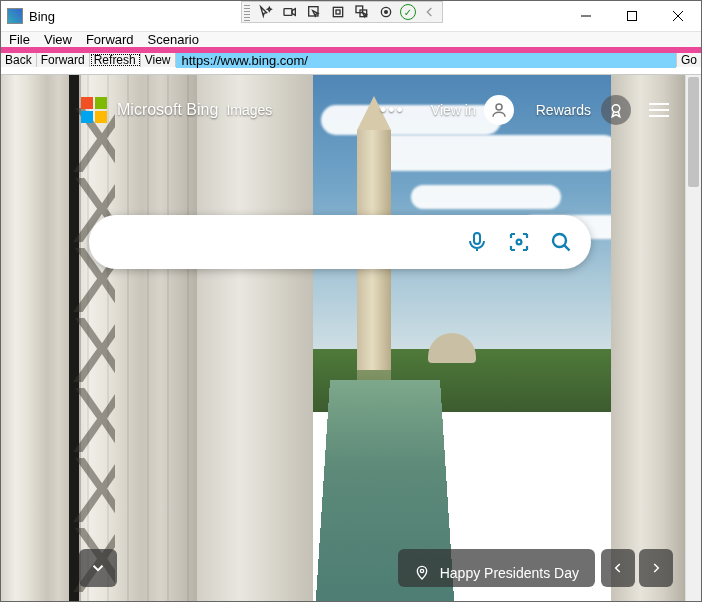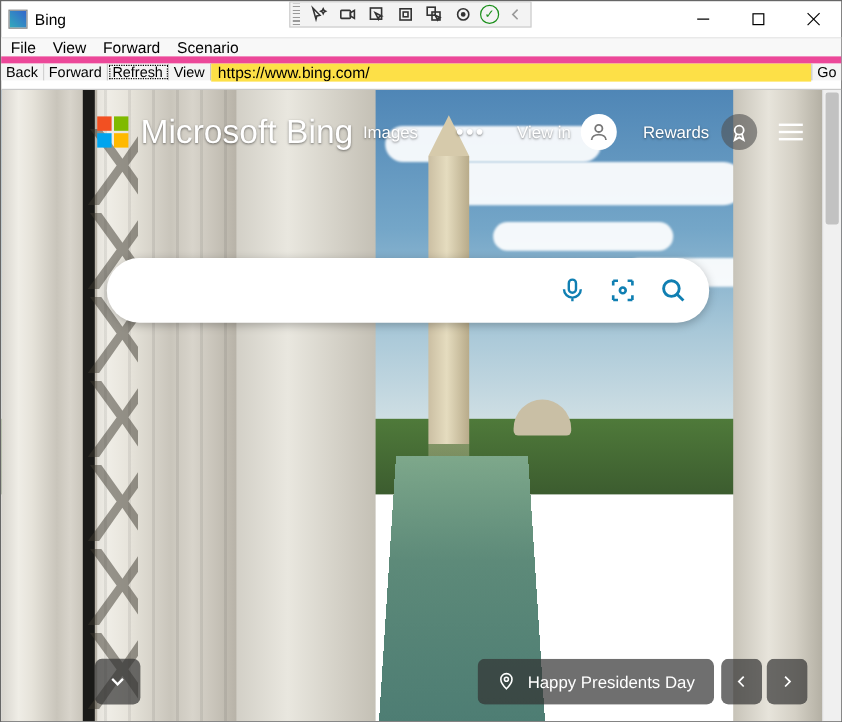--- a/index.html
+++ b/index.html
@@ -13,21 +13,21 @@
   .tool-strip .ticon { width: 20px; height: 20px; display: flex; align-items: center; justify-content: center; color: #333; }
   .tool-strip .ticon.green { color: #1a8f1a; border: 1px solid #1a8f1a; border-radius: 50%; width: 16px; height: 16px; font-size: 10px; }
   .tool-strip .ticon svg { width: 16px; height: 16px; }
   .win-controls { margin-left: auto; display: flex; }
   .win-controls .wbtn { width: 46px; height: 30px; display: flex; align-items: center; justify-content: center; color: #000; }
   .menubar { display: flex; gap: 14px; padding: 2px 8px; background: #f8f8f8; border-top: 1px solid #e5e5e5; border-bottom: 6px solid #ec4899; height: 22px; align-items: center; }
   .menubar .mitem { font-size: 13px; color: #000; }
   .navbar { display: flex; align-items: flex-start; height: 22px; border-bottom: 1px solid #c9c9c9; }
   .navbar .nbtn { padding: 0 4px; border-right: 1px solid #c9c9c9; display: flex; align-items: center; font-size: 12px; color: #000; background: #f4f4f4; }
   .navbar .nbtn.focused { outline: 1px dotted #000; outline-offset: -2px; }
-  .navbar .url { flex: 1; padding: 0 6px; font-size: 13px; border: none; outline: none; color: #000; background: #fde047; }
+  .navbar .url { flex: 1; padding: 0 6px; font-size: 13px; border: none; outline: none; color: #000; background: #7dd3fc; }
   .content { flex: 1; position: relative; overflow: hidden; }
   .page { position: absolute; inset: 0; overflow: hidden; }
   .scrollbar { position: absolute; right: 0; top: 0; width: 16px; height: 100%; background: #f0f0f0; border-left: 1px solid #ddd; }
   .scrollbar .thumb { position: absolute; left: 2px; right: 2px; top: 2px; height: 110px; background: #c2c2c2; border-radius: 2px; }
   
   .bg { position: absolute; inset: 0; overflow: hidden; }
   .sky { position: absolute; left: 0; right: 0; top: 0; height: 55%; background: linear-gradient(#4f86b6 0%, #74a6c8 40%, #a9c8d8 70%, #d6e3e6 100%); }
   .cloud { position: absolute; background: rgba(255,255,255,0.92); border-radius: 50px; filter: blur(1px); }
   .ground { position: absolute; left: 0; right: 0; top: 52%; height: 12%; background: linear-gradient(#4f7a3a, #3c5c2f); }
   .pool { position: absolute; left: 47%; width: 110px; top: 58%; bottom: 0; background: linear-gradient(#7ea88b, #5d8a79 40%, #4a7a72); transform: perspective(400px) rotateX(25deg); transform-origin: top center; }
@@ -40,38 +40,38 @@
   .pillar.l2 { left: 66px; width: 130px; }
   .pillar.l2::after { content:""; position:absolute; inset:0; background: repeating-linear-gradient(90deg, rgba(0,0,0,0.07) 0 2px, transparent 2px 20px); }
   .pillar.l3 { left: 190px; width: 122px; background: linear-gradient(90deg,#cfccc3,#e9e7df 40%,#c4c0b5); }
   .pillar.r1 { right: 16px; width: 74px; background: linear-gradient(90deg,#c7c3b8,#e7e4db 40%,#d4d0c5 70%, #b4b0a4); }
   .slit { position: absolute; left: 68px; top: 0; bottom: 0; width: 10px; background: #1a1a18; }
   .lattice { position: absolute; left: 70px; top: 30px; bottom: 0; width: 44px; color: rgba(60,55,45,0.5); font-size: 92px; line-height: 70px; overflow: hidden; letter-spacing: -14px; }
   
   .bing-header { position: absolute; top: 14px; left: 0; right: 16px; height: 42px; display: flex; align-items: center; padding: 0 16px 0 80px; color: #fff; text-shadow: 0 1px 2px rgba(0,0,0,0.5); }
   .ms-logo { display: grid; grid-template-columns: 12px 12px; grid-template-rows: 12px 12px; gap: 2px; margin-right: 10px; }
   .ms-logo span:nth-child(1){background:#f25022}.ms-logo span:nth-child(2){background:#7fba00}.ms-logo span:nth-child(3){background:#00a4ef}.ms-logo span:nth-child(4){background:#ffb900}
-  .brand { font-size: 28px; font-weight: 400; }
+  .brand { font-size: 16px; font-weight: 400; }
   .images-link { margin-left: 8px; font-size: 14px; }
   .spacer { flex: 1; }
   .hdots { font-size: 18px; letter-spacing: 2px; margin-right: 26px; }
   .signin { font-size: 14px; margin-right: 8px; }
   .avatar { width: 30px; height: 30px; border-radius: 50%; background: #fff; display: flex; align-items: center; justify-content: center; color: #666; margin-right: 22px; }
   .rewards { font-size: 14px; margin-right: 10px; }
   .rewards-badge { width: 30px; height: 30px; border-radius: 50%; background: rgba(80,80,80,0.6); display: flex; align-items: center; justify-content: center; margin-right: 18px; }
   .hamburger { display: flex; flex-direction: column; gap: 4px; }
   .hamburger span { width: 20px; height: 2px; background: #fff; }
   
   .searchbox { position: absolute; top: 140px; left: 88px; right: 110px; height: 54px; background: #fff; border-radius: 28px; display: flex; align-items: center; padding: 0 18px 0 26px; box-shadow: 0 2px 8px rgba(0,0,0,0.25); gap: 18px; }
   .searchbox input { flex: 1; border: none; outline: none; font-size: 16px; }
   .sicon { color: #107fb2; display: flex; align-items: center; justify-content: center; }
   .sicon svg { width: 24px; height: 24px; }
   
   .expand-btn { position: absolute; left: 78px; bottom: 14px; width: 38px; height: 38px; border-radius: 6px; background: rgba(50,50,50,0.7); display: flex; align-items: center; justify-content: center; color: #fff; }
-  .info-pill { position: absolute; right: 106px; bottom: 14px; height: 38px; border-radius: 6px; background: rgba(50,50,50,0.7); color: #fff; display: flex; align-items: center; padding: 4px 16px; gap: 10px; font-size: 14px; }
+  .info-pill { position: absolute; right: 106px; bottom: 14px; height: 38px; border-radius: 6px; background: rgba(50,50,50,0.7); color: #fff; display: flex; padding: 16px 16px; gap: 10px; font-size: 14px; }
   .navarrow { position: absolute; bottom: 14px; width: 34px; height: 38px; border-radius: 6px; background: rgba(50,50,50,0.7); color: #fff; display: flex; align-items: center; justify-content: center; }
   .navarrow.prev { right: 66px; }
   .navarrow.next { right: 28px; }
 </style>
 </head>
 <body>
 
 <div class="window">
 
   <div class="titlebar">

